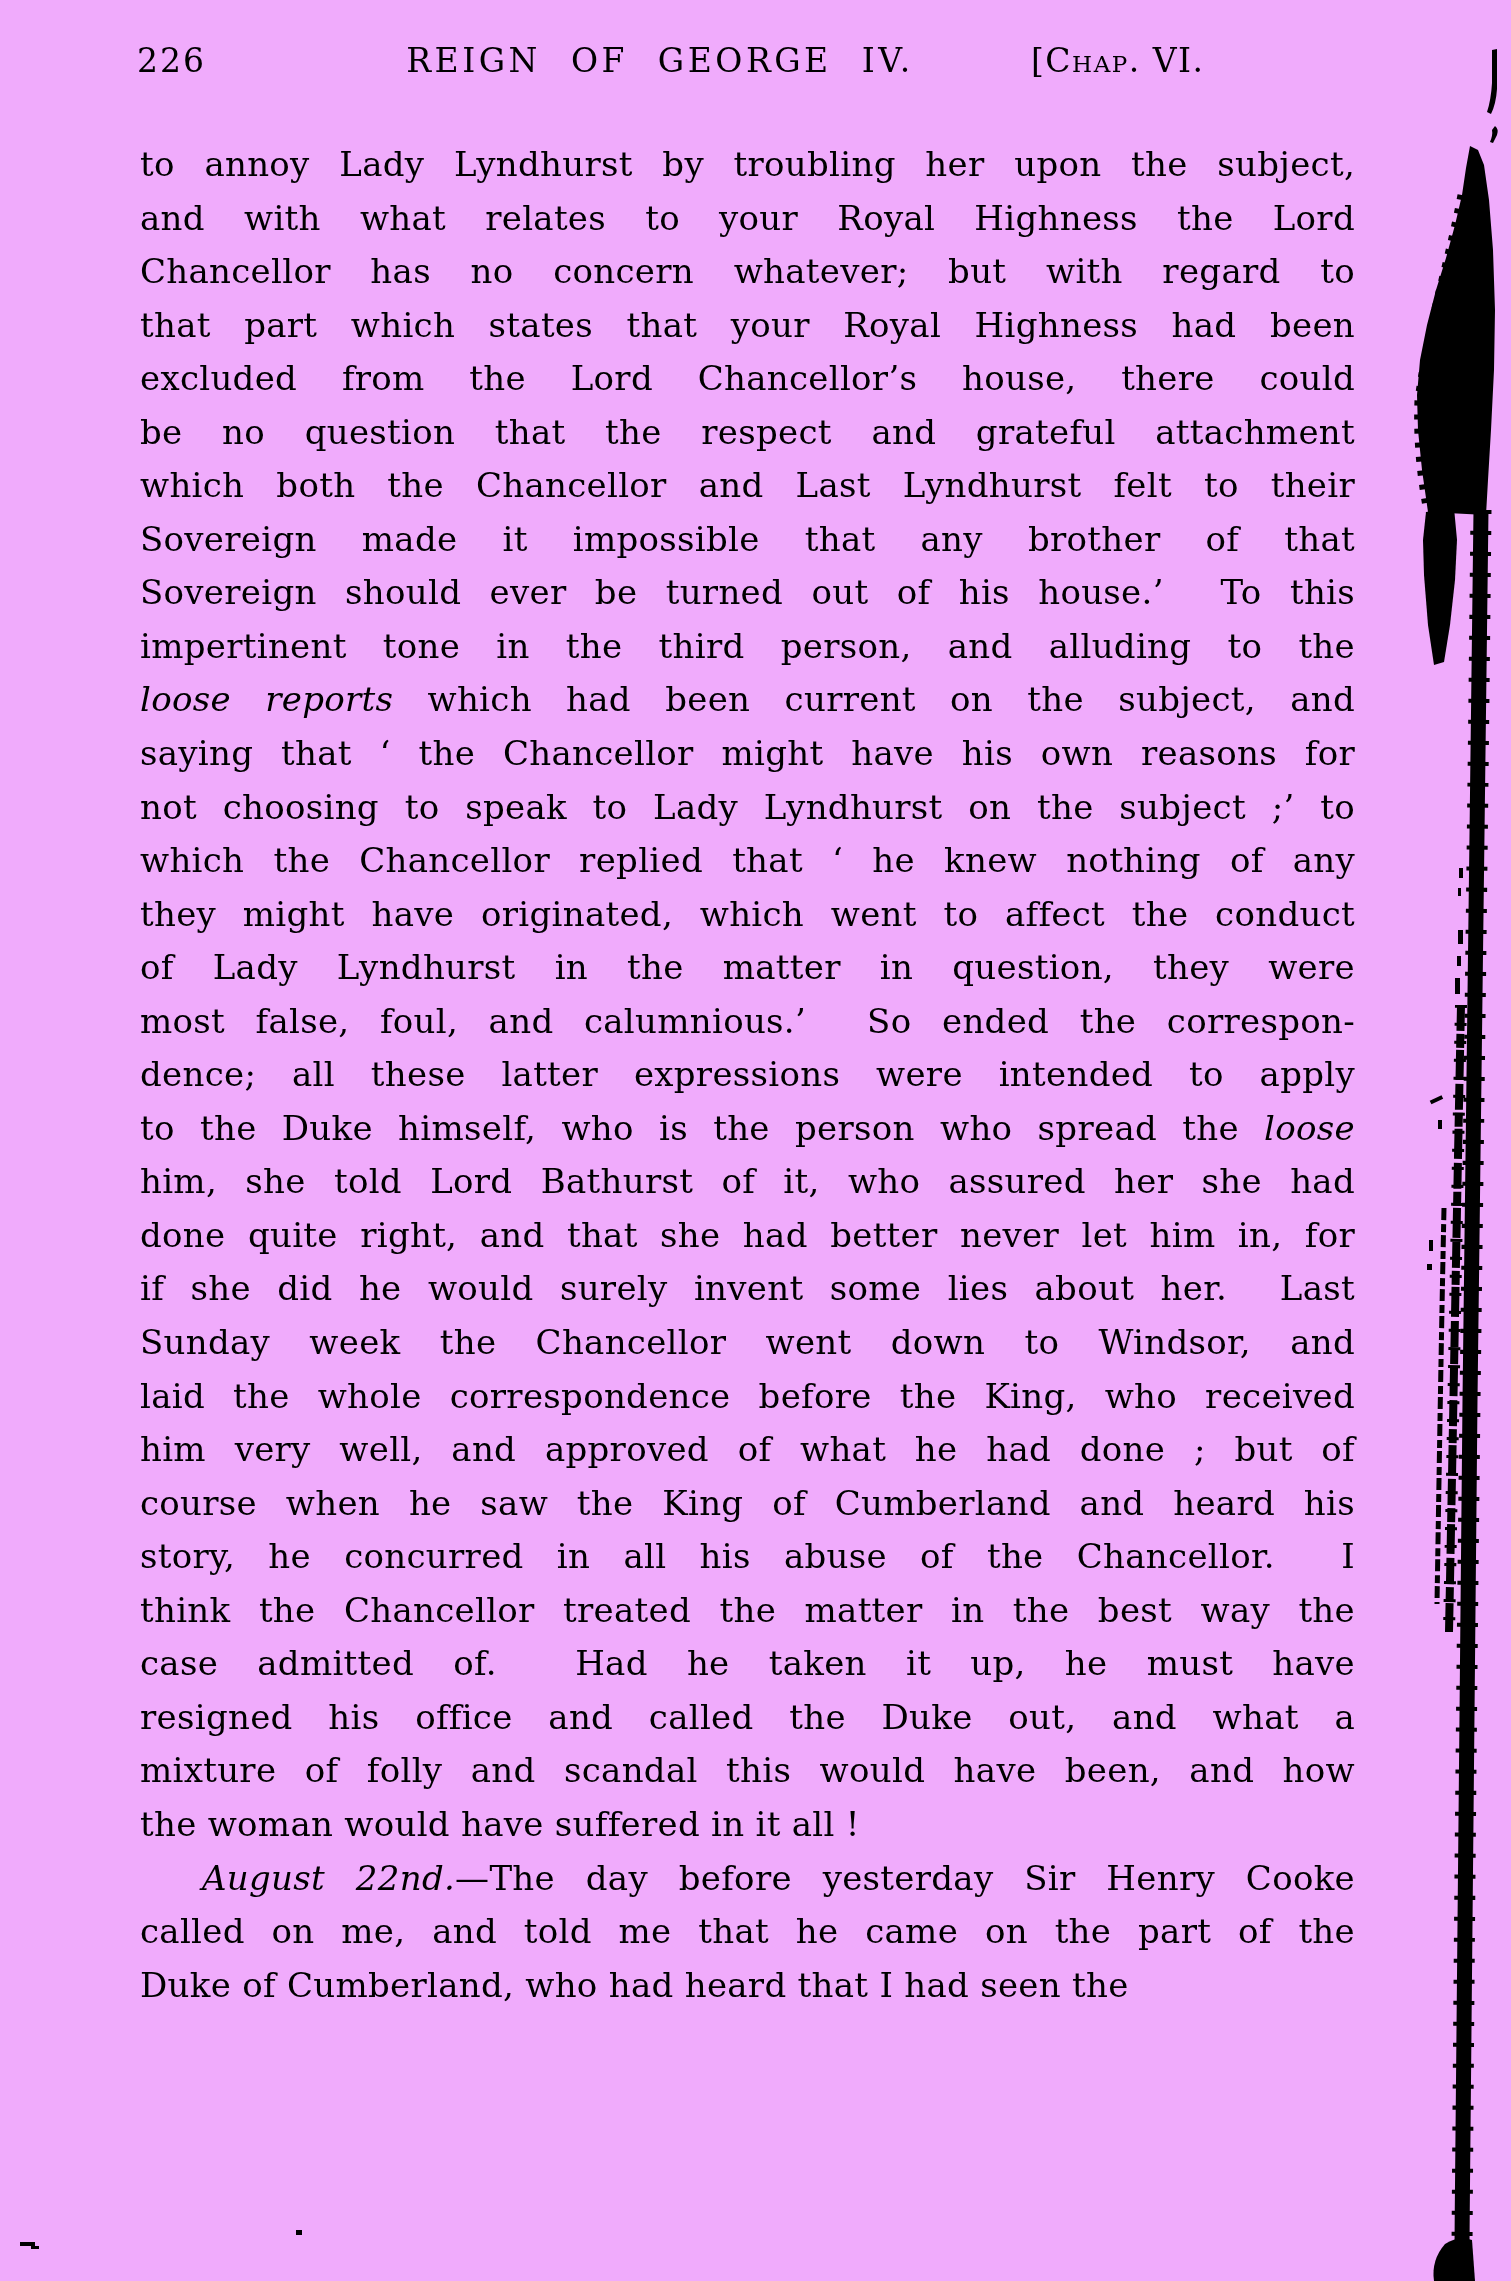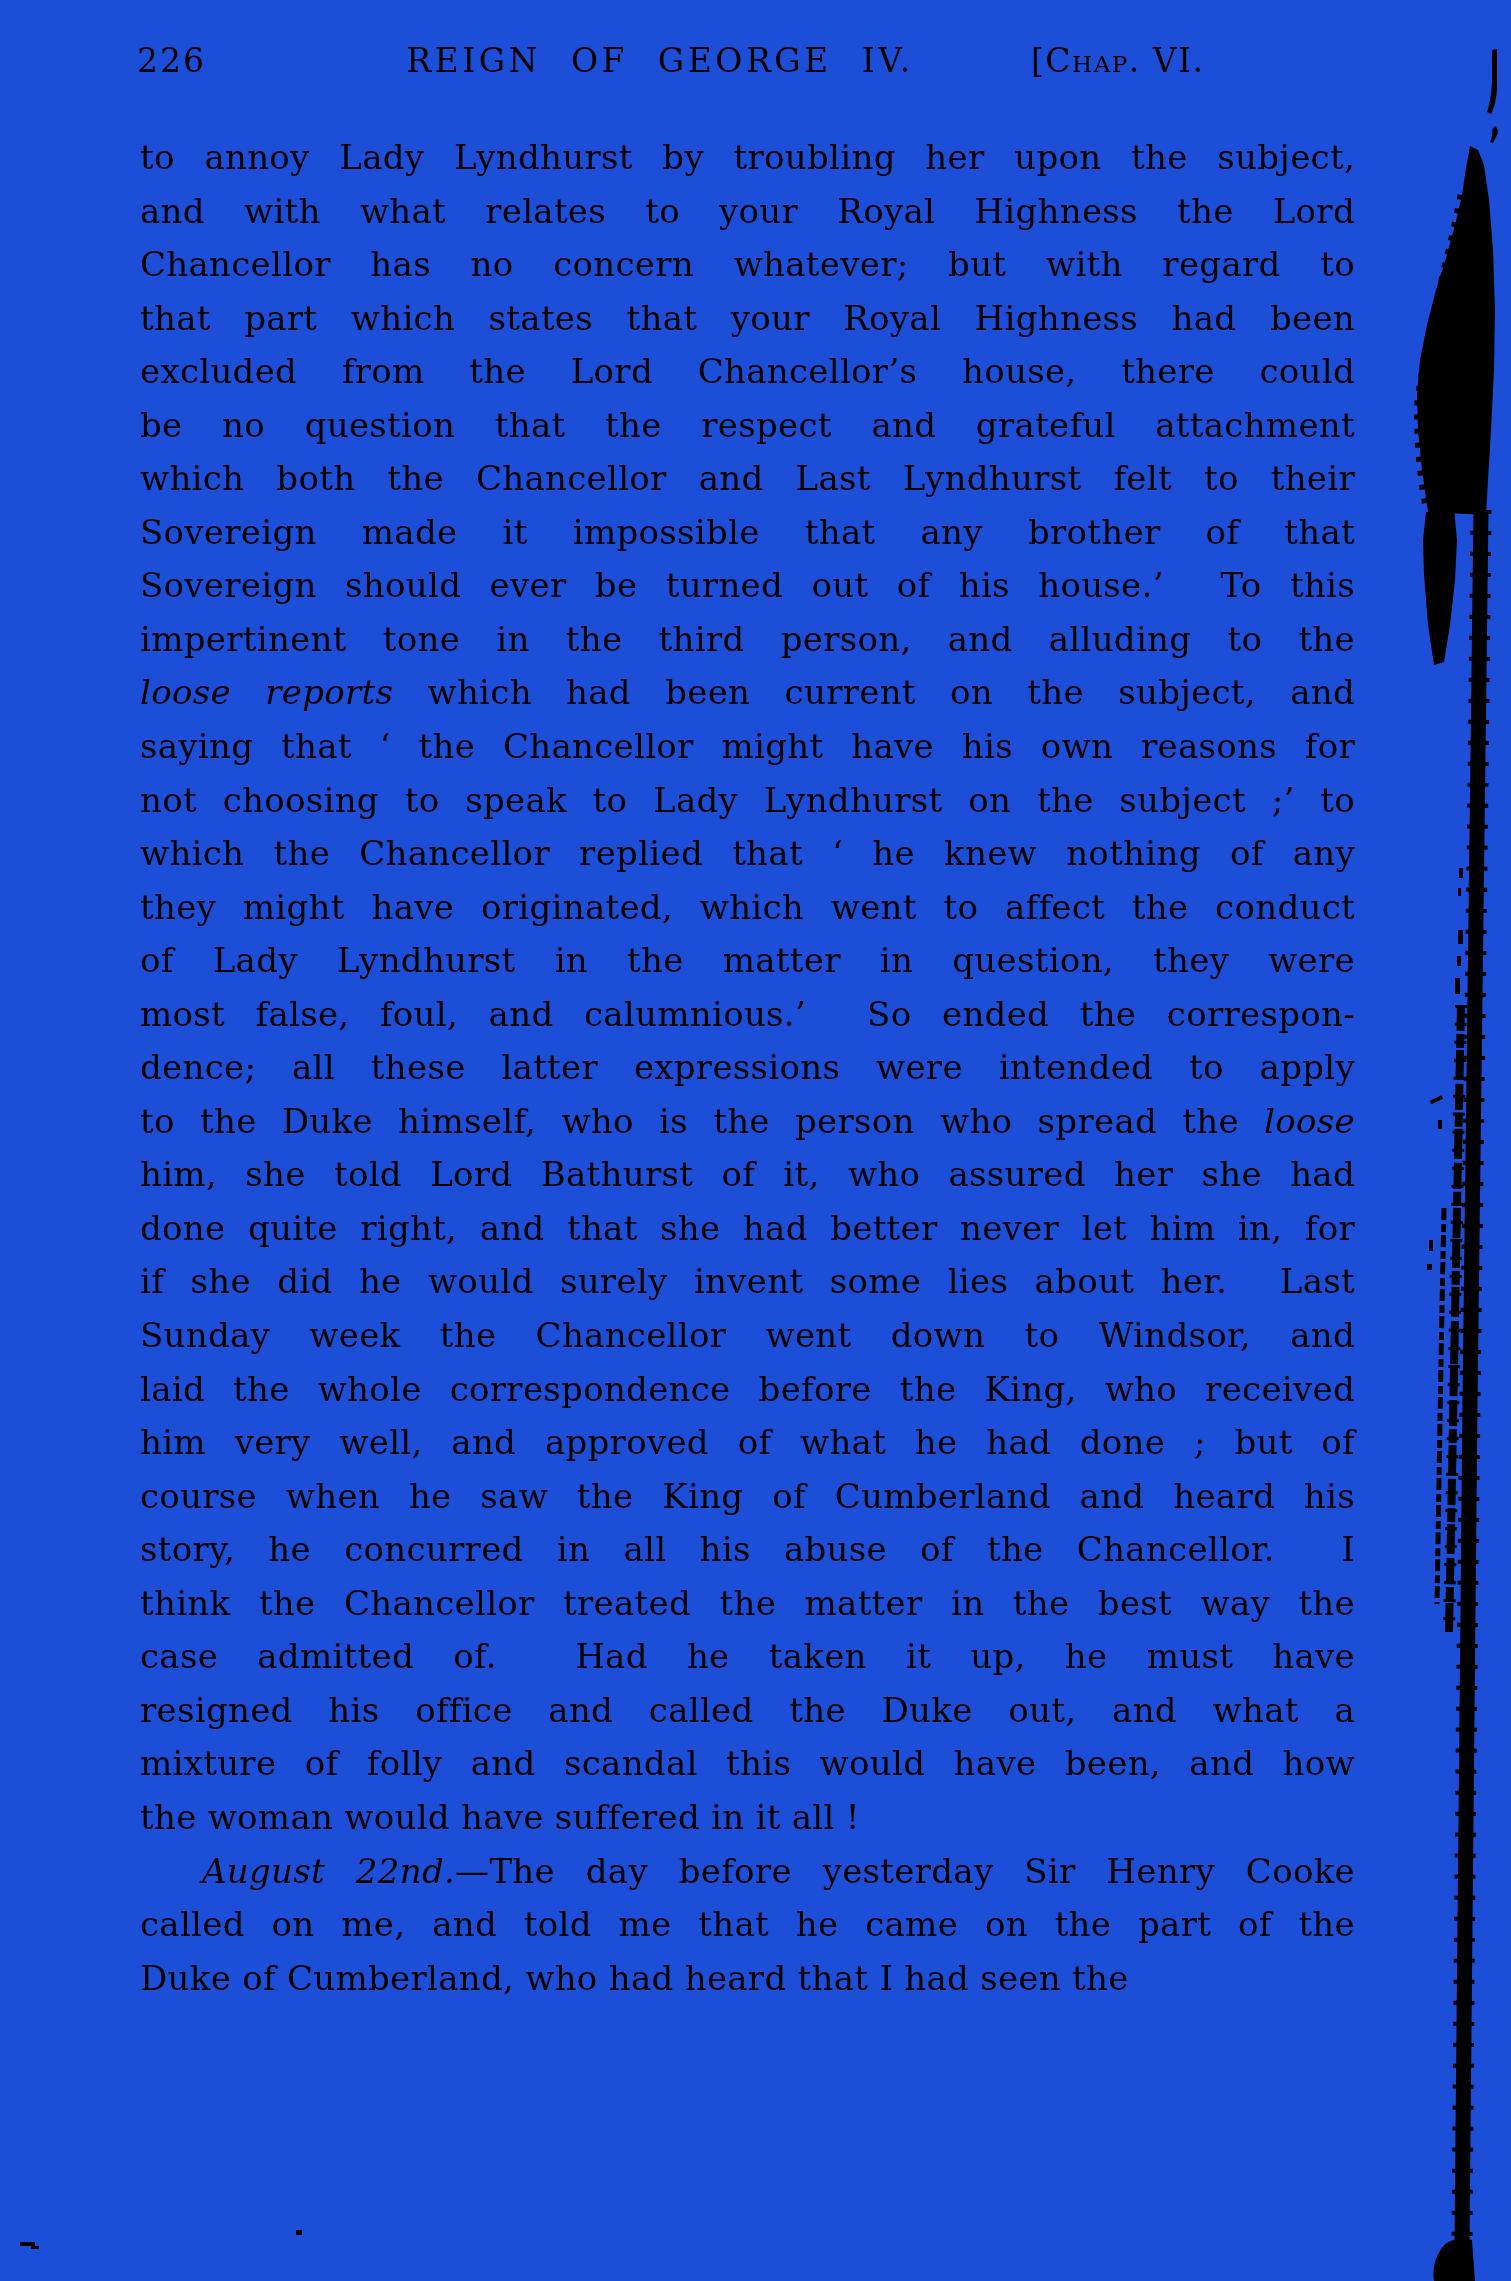--- a/index.html
+++ b/index.html
@@ -1,21 +1,21 @@
 <!DOCTYPE html>
 <html><head>
 <meta charset="utf-8">
 <style>
   html, body { margin: 0; padding: 0; background: #6b6b6b; }
   .sheet {
     position: relative;
     width: 1511px;
     height: 2281px;
     margin: 0 auto;
-    background: #1d4ed8;
+    background: #f0abfc;
     overflow: hidden;
     font-family: "DejaVu Serif", "Liberation Serif", serif;
     color: #000000;
   }
   
   .page-header {
     position: absolute;
     top: 40px; left: 0;
     width: 100%; height: 42px;
     font-size: 33px;
@@ -30,21 +30,21 @@
     word-spacing: 16px;
   }
   .chapter-ref {
     position: absolute; left: 1031px;
     font-variant: small-caps;
     letter-spacing: 1.5px;
   }
   
   .page-body {
     position: absolute;
-    left: 140px; top: 131px;
+    left: 140px; top: 138px;
     width: 1215px;
     font-size: 34px;
     letter-spacing: 0.3px;
   }
   .line {
     height: 53.55px;
     line-height: 53.55px;
     text-align: justify;
     text-align-last: justify;
     overflow: visible;

